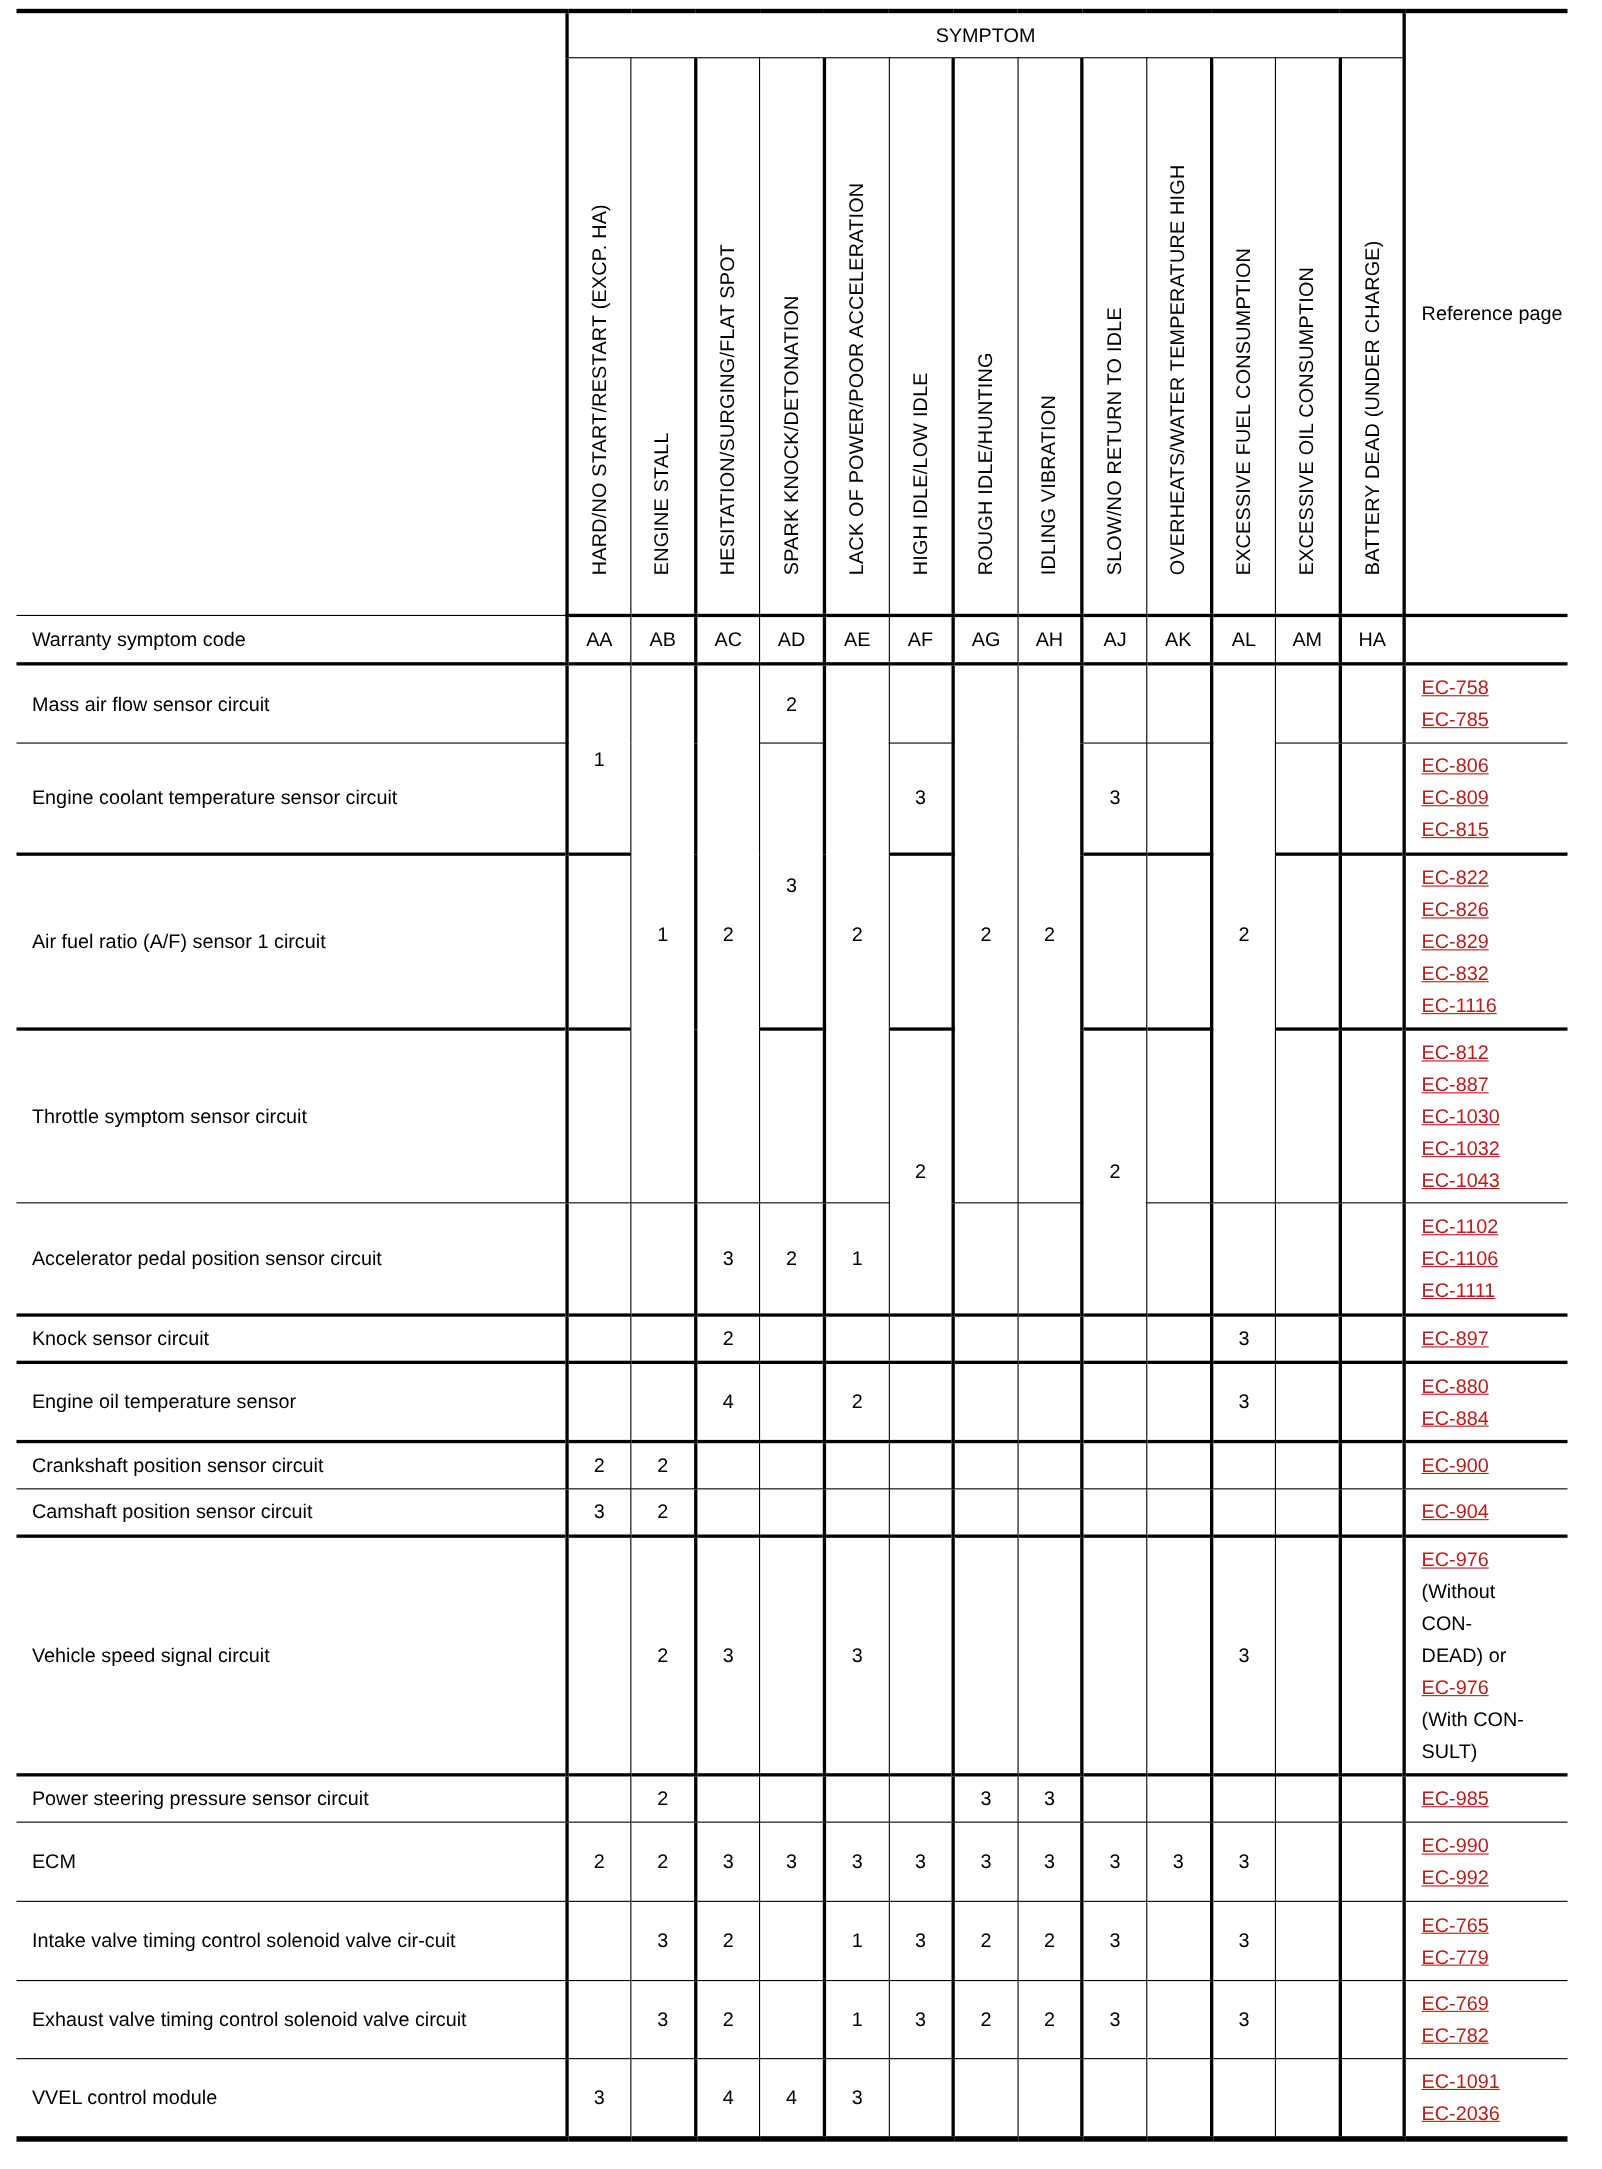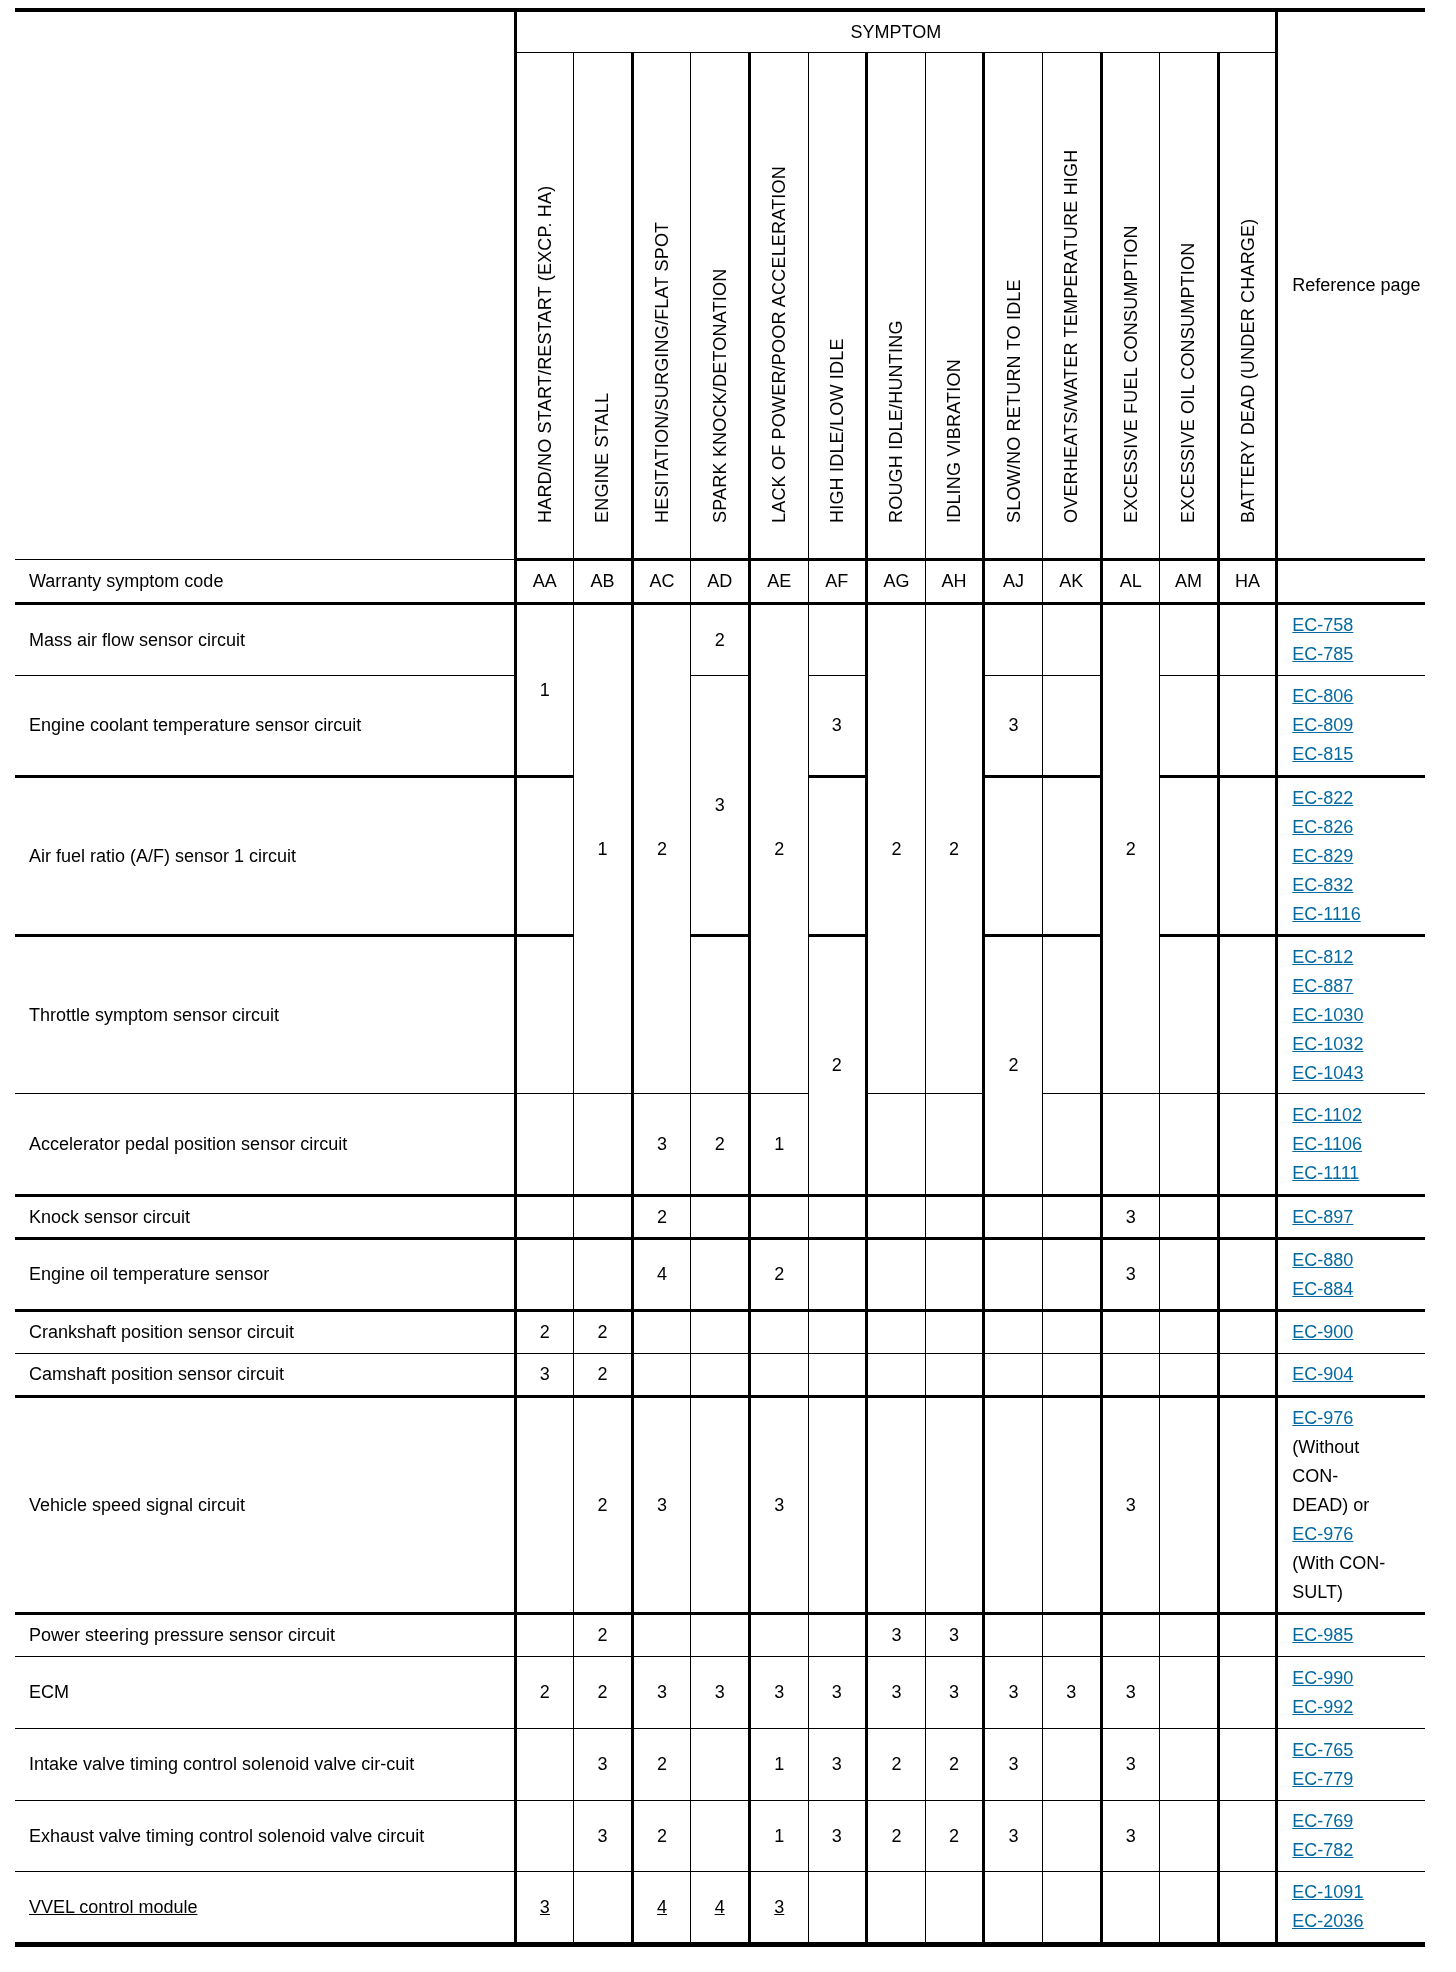--- a/index.html
+++ b/index.html
@@ -19,21 +19,21 @@
                 transform: rotate(-90deg) translate(0, -50%); white-space: nowrap; font-size: 18px;
                 letter-spacing: 0.2px; }
   .code-label { text-align: left; padding-left: 14px !important; height: 42px; border-left: none !important;
                 border-bottom: 3px solid #000 !important; }
   .code { text-align: center; border-bottom: 3px solid #000 !important; }
   .row-label { text-align: left; padding-left: 14px !important; padding-right: 10px !important;
                border-left: none !important; line-height: 29px; }
   .val { text-align: center; font-size: 18px; }
   .ref { text-align: left; padding-left: 14px !important; border-right: none !important;
          line-height: 29px; font-size: 18px; }
-  .ref a { color: #0369a1; text-decoration: underline; }
+  .ref a { color: #b91c1c; text-decoration: underline; }
   .thickL { border-left: 3px solid #000 !important; }
   .thickT { border-top: 3px solid #000 !important; }
   .bottom-rule td { border-bottom: 5px solid #000 !important; }
   col.c-label { width: 500px; }
   col.c-sym { width: 58.6px; }
   col.c-ref { width: 148px; }
 </style>
 </head>
 <body>
 
@@ -330,21 +330,21 @@
         <td class="val">3</td>
         <td class="val thickL">2</td>
         <td class="val">2</td>
         <td class="val thickL">3</td>
         <td class="val"></td>
         <td class="val thickL">3</td>
         <td class="val"></td>
         <td class="val thickL"></td>
         <td class="ref thickL"><a href="#">EC-769</a><br><a href="#">EC-782</a><br></td>
       </tr>
-      <tr class="bottom-rule" style="height: 73px; text-decoration: underline;">
+      <tr class="bottom-rule" style="height: 73px;">
         <td class="row-label">VVEL control module</td>
         <td class="val thickL" style="border-bottom: 5px solid rgb(0, 0, 0);">3</td>
         <td class="val" style="border-bottom: 5px solid rgb(0, 0, 0);"></td>
         <td class="val thickL" style="border-bottom: 5px solid rgb(0, 0, 0);">4</td>
         <td class="val" style="border-bottom: 5px solid rgb(0, 0, 0);">4</td>
         <td class="val thickL" style="border-bottom: 5px solid rgb(0, 0, 0);">3</td>
         <td class="val" style="border-bottom: 5px solid rgb(0, 0, 0);"></td>
         <td class="val thickL" style="border-bottom: 5px solid rgb(0, 0, 0);"></td>
         <td class="val" style="border-bottom: 5px solid rgb(0, 0, 0);"></td>
         <td class="val thickL" style="border-bottom: 5px solid rgb(0, 0, 0);"></td>

